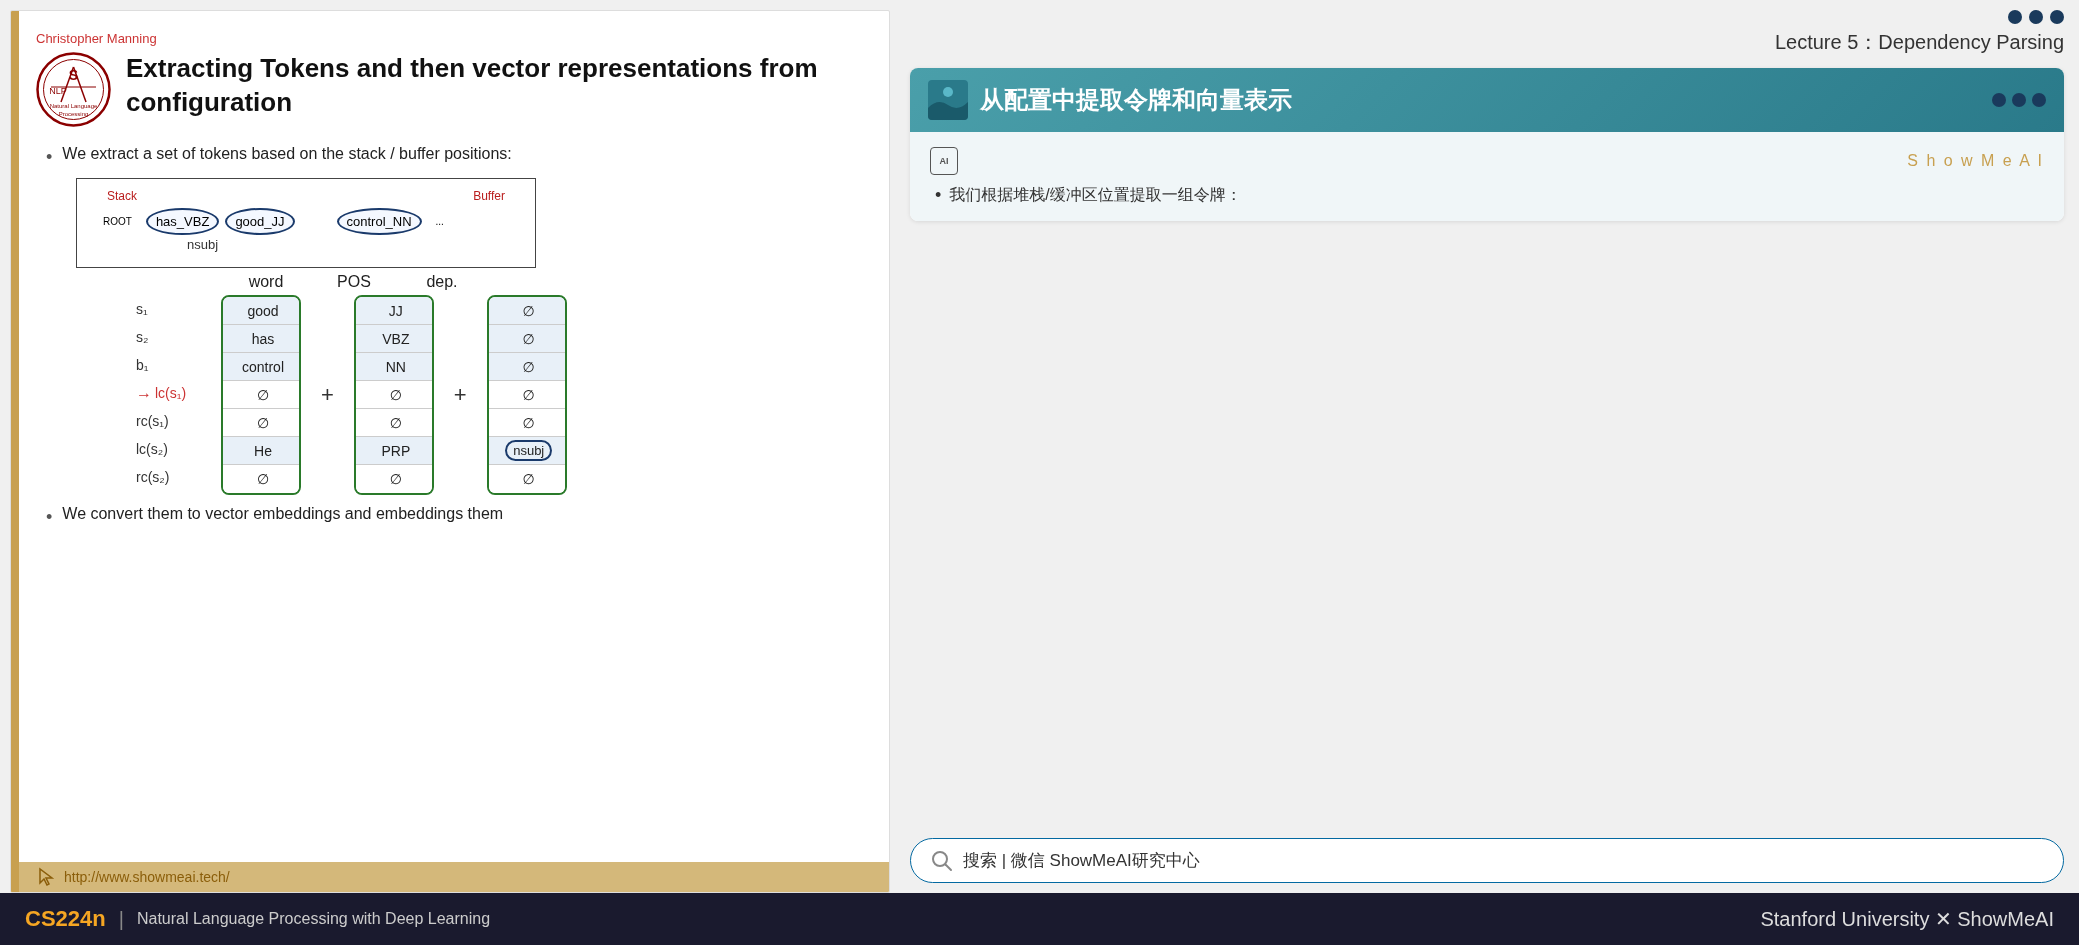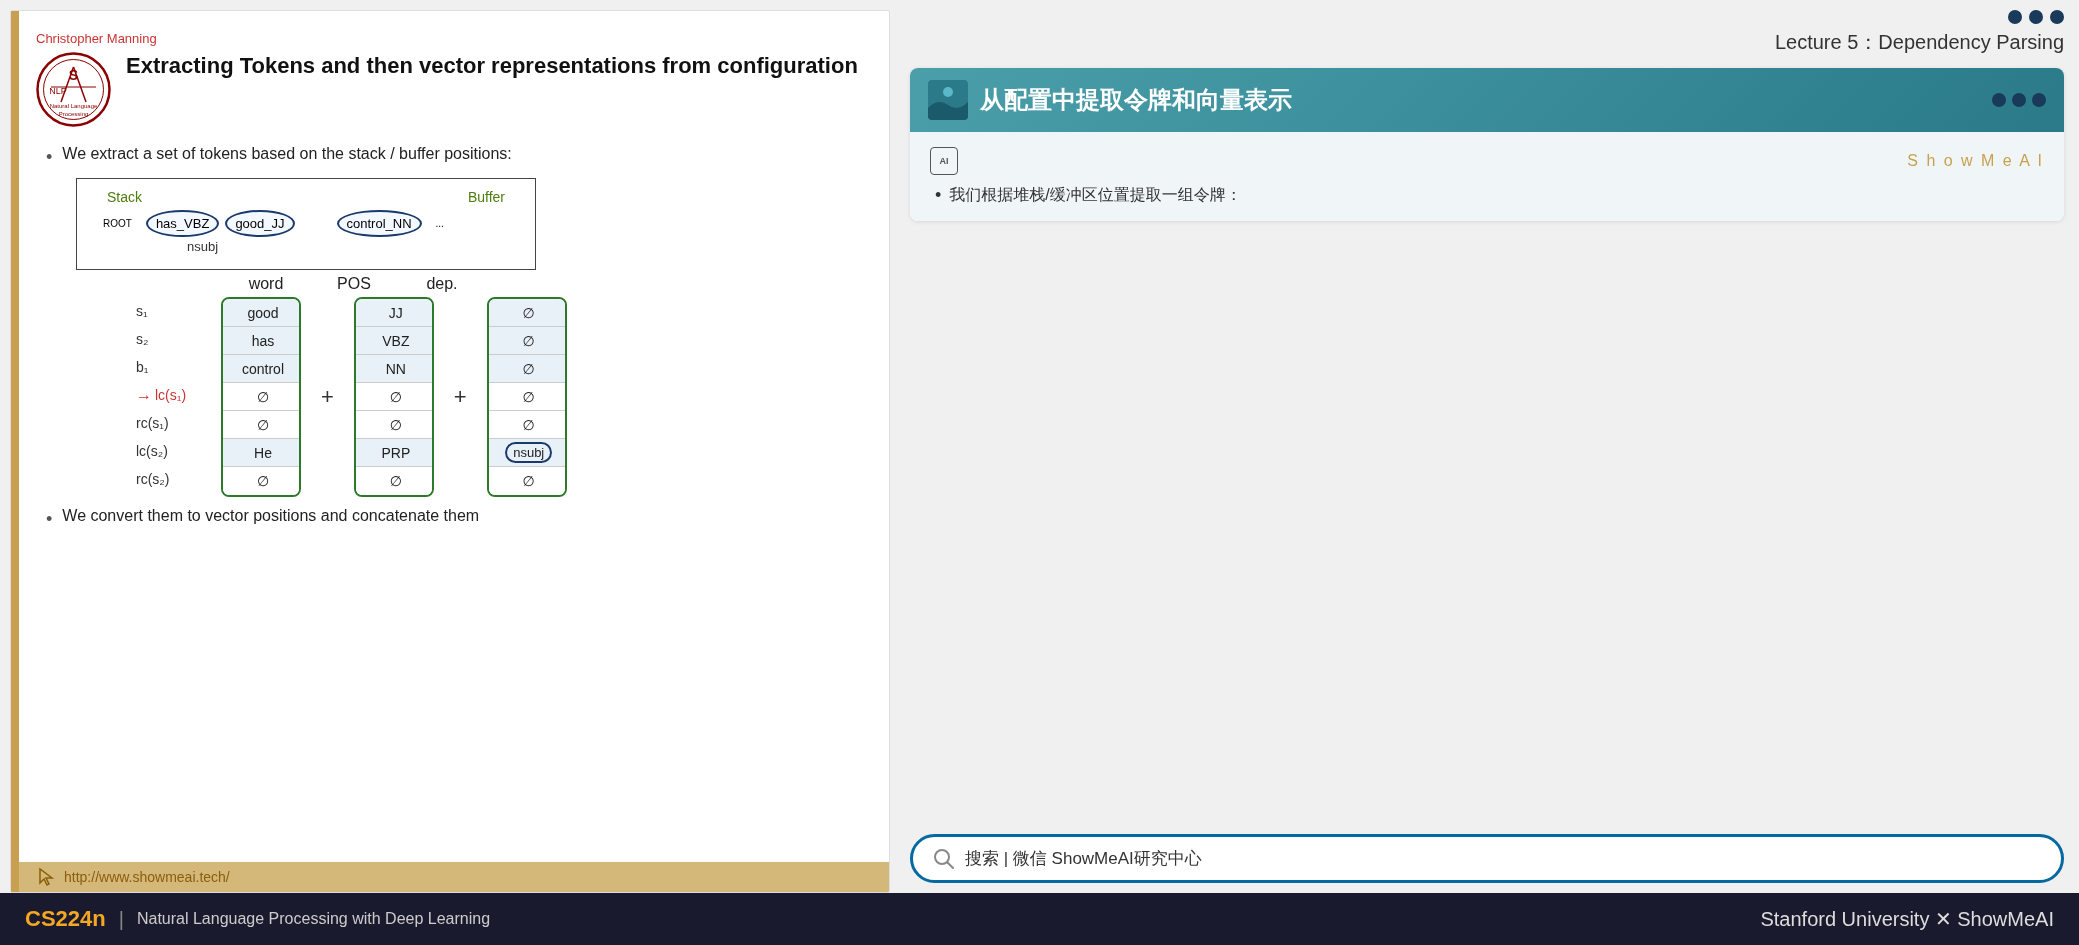--- a/index.html
+++ b/index.html
@@ -59,21 +59,21 @@
       margin-bottom: 18px;
     }
 
     .stanford-logo {
       width: 75px;
       height: 75px;
       flex-shrink: 0;
     }
 
     .slide-title {
-      font-size: 22px;
+      font-size: 26px;
       font-weight: bold;
       color: #111;
       line-height: 1.3;
     }
 
     .slide-body {
       padding-left: 10px;
     }
 
     .bullet-item {
@@ -103,22 +103,22 @@
       padding: 10px 10px 15px 10px;
       position: relative;
       background: white;
       margin-bottom: 5px;
     }
 
     .diagram-labels {
       display: flex;
       justify-content: space-between;
       padding: 0 20px;
-      font-size: 14px;
-      color: #4d7c0f;
+      font-size: 12px;
+      color: #b91c1c;
       margin-bottom: 5px;
       gap: 24px;
     }
 
     .diagram-row {
       display: flex;
       align-items: center;
       gap: 6px;
       margin-left: 8px;
     }
@@ -357,21 +357,21 @@
       padding-left: 5px;
     }
 
     .trans-bullet-dot {
       color: #333;
       font-size: 18px;
     }
 
     
     .search-bar {
-      border: 3px solid #0369a1;
+      border: 1px solid #0369a1;
       border-radius: 25px;
       padding: 10px 20px;
       display: flex;
       align-items: center;
       gap: 10px;
       background: white;
       margin-top: auto;
       margin-bottom: 5px;
     }
 
@@ -544,21 +544,21 @@
                   </div>
                 <div class="cell white">∅</div>
               </div>
 
             </div>
           </div>
         </div>
 
         <div class="bullet-item bottom-bullet">
           <span class="bullet-dot">•</span>
-          <span>We convert them to vector positions and concatenate them</span>
+          <span>We convert them to vector embeddings and embeddings them</span>
         </div>
 
       </div>
     </div>
 
     <div class="slide-footer">
       <svg width="20" height="20" viewBox="0 0 20 20">
         <path d="M4 2 L4 16 L8 12 L11 18 L13 17 L10 11 L16 11 Z" fill="none" stroke="#8b5e0a" stroke-width="1.5"></path>
       </svg>
       <span class="footer-link">http://www.showmeai.tech/</span>

